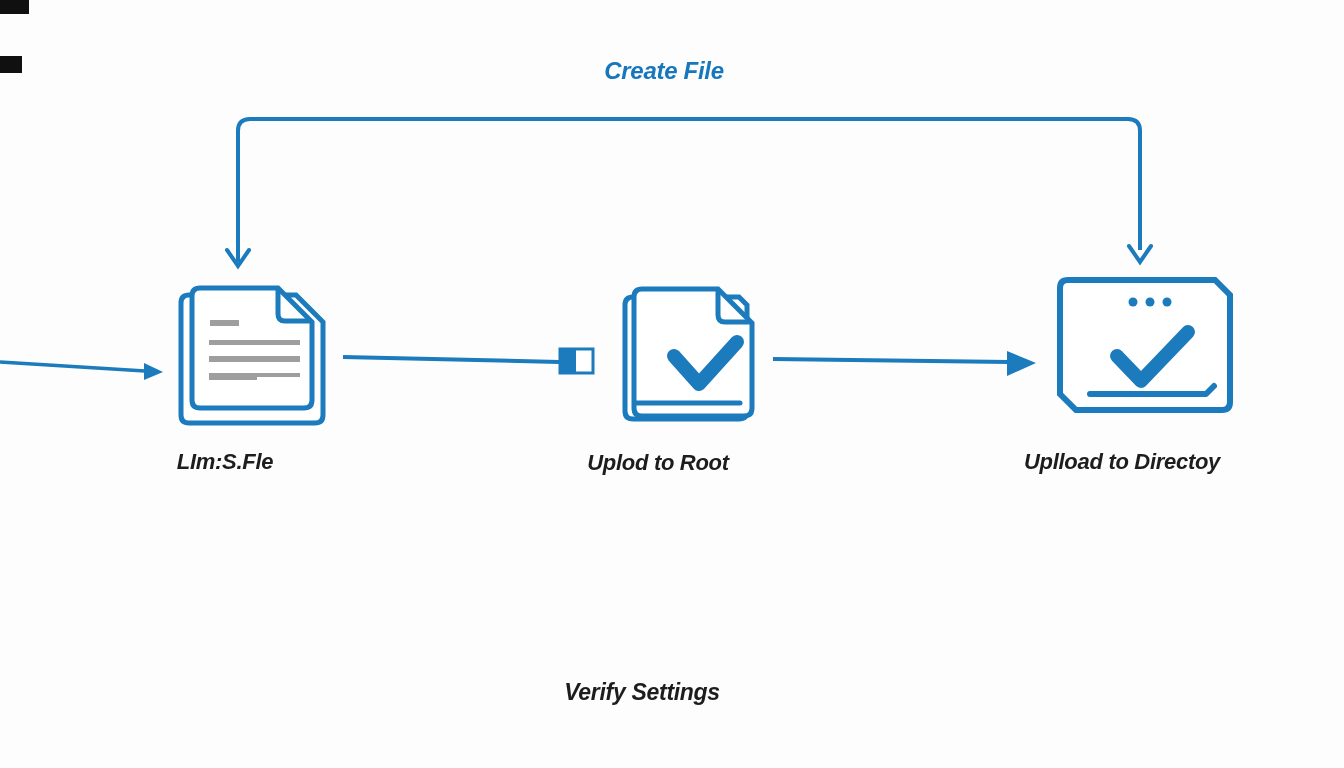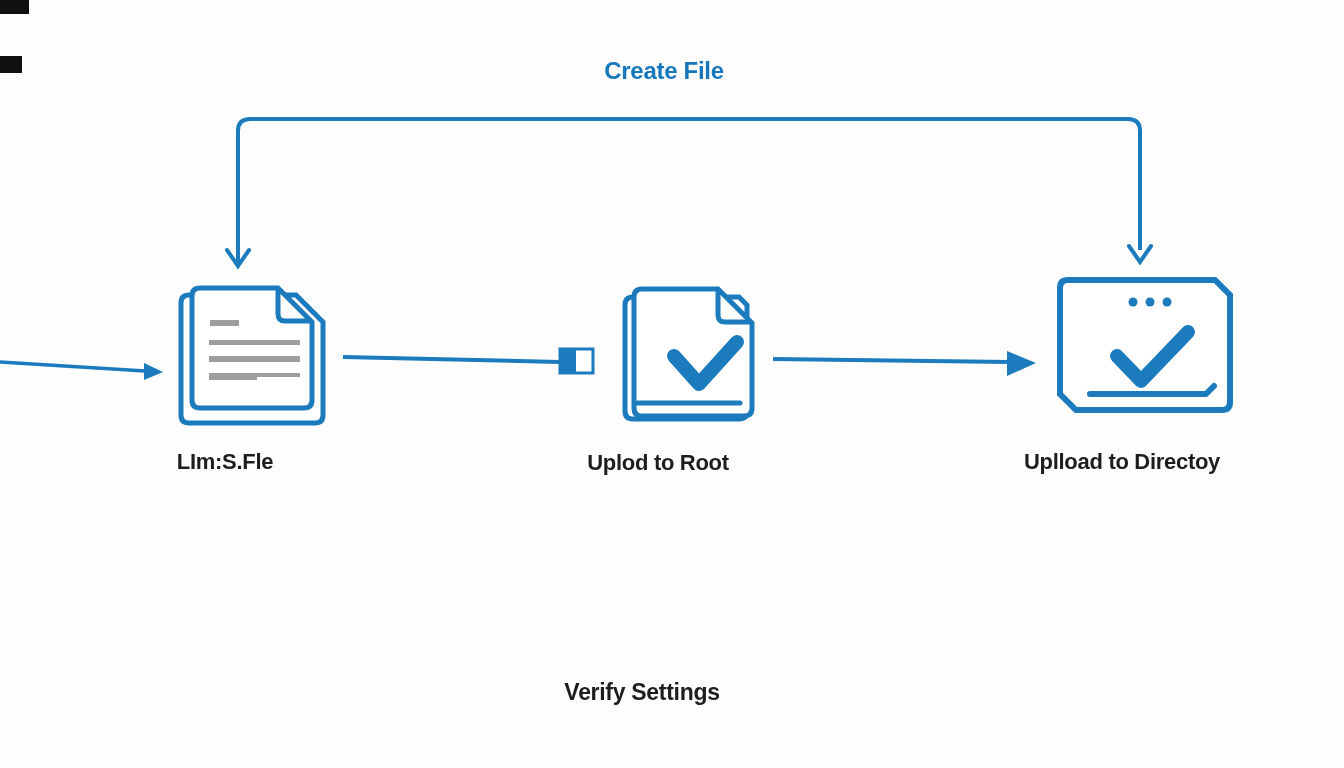--- a/index.html
+++ b/index.html
@@ -2,21 +2,21 @@
 <html style="--accent-blue: #1b7bbd; --blue-text: #1777bd; --label-text: #1d1d1d; --doc-line-gray: #9e9e9e; --corner-mark: #101010; --background: #fdfdfd;"><head>
 <meta charset="utf-8">
 <style>
   html, body {
     margin: 0; padding: 0;
     width: 1344px; height: 768px;
     background: #fdfdfd;
     overflow: hidden;
     font-family: "Liberation Sans", sans-serif;
   }
-  .canvas { position: relative; width: 1344px; height: 593px; }
+  .canvas { position: relative; width: 1344px; height: 593px; font-style: italic; }
   svg { display: block; }
   text {
     font-family: "Liberation Sans", sans-serif;
     letter-spacing: -0.3px;
   }
   .node-label { font-size: 22px; font-weight: 700; fill: var(--label-text, #1d1d1d); }
   .heading-label { font-size: 24px; font-weight: 700; fill: var(--blue-text, #1777bd); }
   .footer-label { font-size: 23px; font-weight: 700; fill: var(--label-text, #1d1d1d); }
   .stroke-blue { stroke: var(--accent-blue, #1b7bbd); fill: none; }
   .fill-blue { fill: var(--accent-blue, #1b7bbd); }

